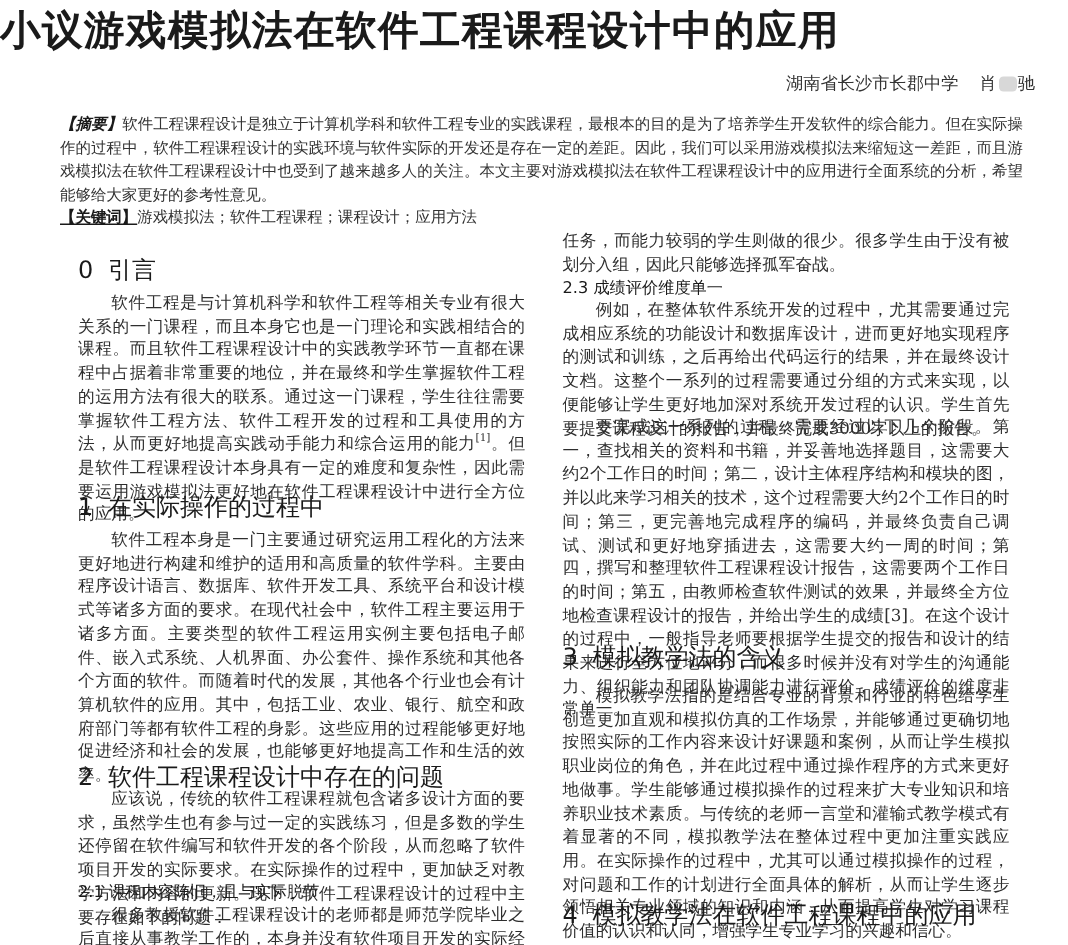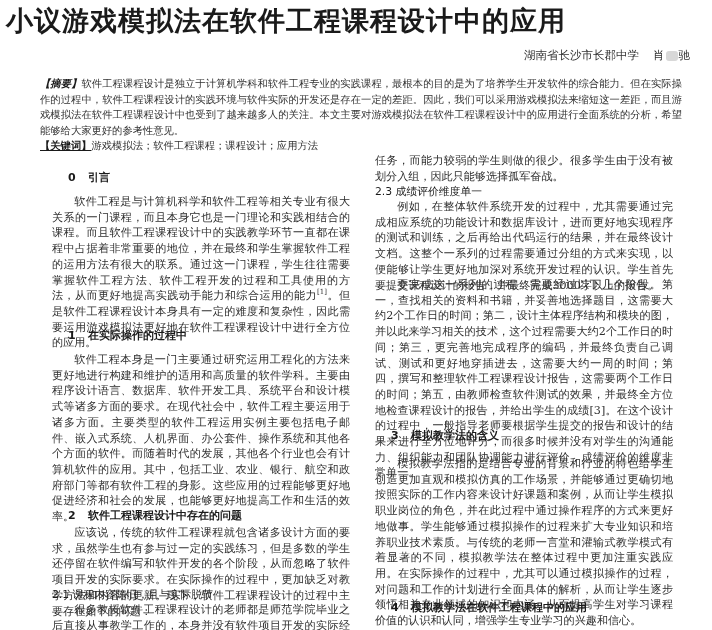--- a/index.html
+++ b/index.html
@@ -1,31 +1,31 @@
 <!DOCTYPE html>
 <html><head>
 <meta charset="utf-8">
 <style>
   html, body { margin:0; padding:0; background:#ffffff; }
   body { width:712px; height:630px; overflow:hidden; position:relative;
          font-family:"DejaVu Serif","Liberation Serif",serif; color:#2a2a2a; }
-  .title { position:absolute; left:0; top:4px; width:572px; text-align:center;
+  .title { position:absolute; left:0; top:4px; width:572px; text-align:left;
            font-family:"DejaVu Sans","Liberation Sans",sans-serif; font-weight:bold;
            font-size:27px; letter-spacing:1px; color:#1a1a1a; line-height:34px; }
   .author { position:absolute; right:22px; top:47px; font-size:11.5px; color:#333;
             line-height:16px; white-space:nowrap; }
   .author .sp { display:inline-block; width:14px; }
   .blur { display:inline-block; width:12px; height:10px; background:#d8d8d8; border-radius:3px; vertical-align:middle; margin:0 1px; }
   .abstract { position:absolute; left:40px; top:76px; width:642px; font-size:10.3px;
               line-height:15.5px; color:#333; text-align:justify; }
   .abstract .label { font-family:"DejaVu Sans","Liberation Sans",sans-serif; font-weight:bold; color:#1a1a1a;font-style:italic; }
   .kw { position:absolute; left:40px; top:138px; font-size:10.3px; line-height:15px; color:#333; }
   .kw .label { font-family:"DejaVu Sans","Liberation Sans",sans-serif; font-weight:bold; color:#1a1a1a;text-decoration:underline; }
-  .h { font-family:"DejaVu Sans","Liberation Sans",sans-serif; font-weight:bold; font-size:11px;
-       color:#1a1a1a; position:absolute; white-space:nowrap;margin-left:16px; }
+  .h { font-family:"DejaVu Sans","Liberation Sans",sans-serif; font-weight:normal; font-size:16px;
+       color:#1a1a1a; position:absolute; white-space:nowrap; }
   .h .num { display:inline-block; width:20px; }
   .sh { font-family:"DejaVu Sans","Liberation Sans",sans-serif; font-size:10.8px; color:#1a1a1a;
         position:absolute; white-space:nowrap; }
   .p { position:absolute; font-size:11.1px; line-height:15.7px; text-align:justify;
        text-justify:inter-ideograph; color:#2e2e2e; width:298px; }
   .p.ind { text-indent:2em; }
   sup { font-size:7px; line-height:0; }
 </style>
 </head>
 <body>

